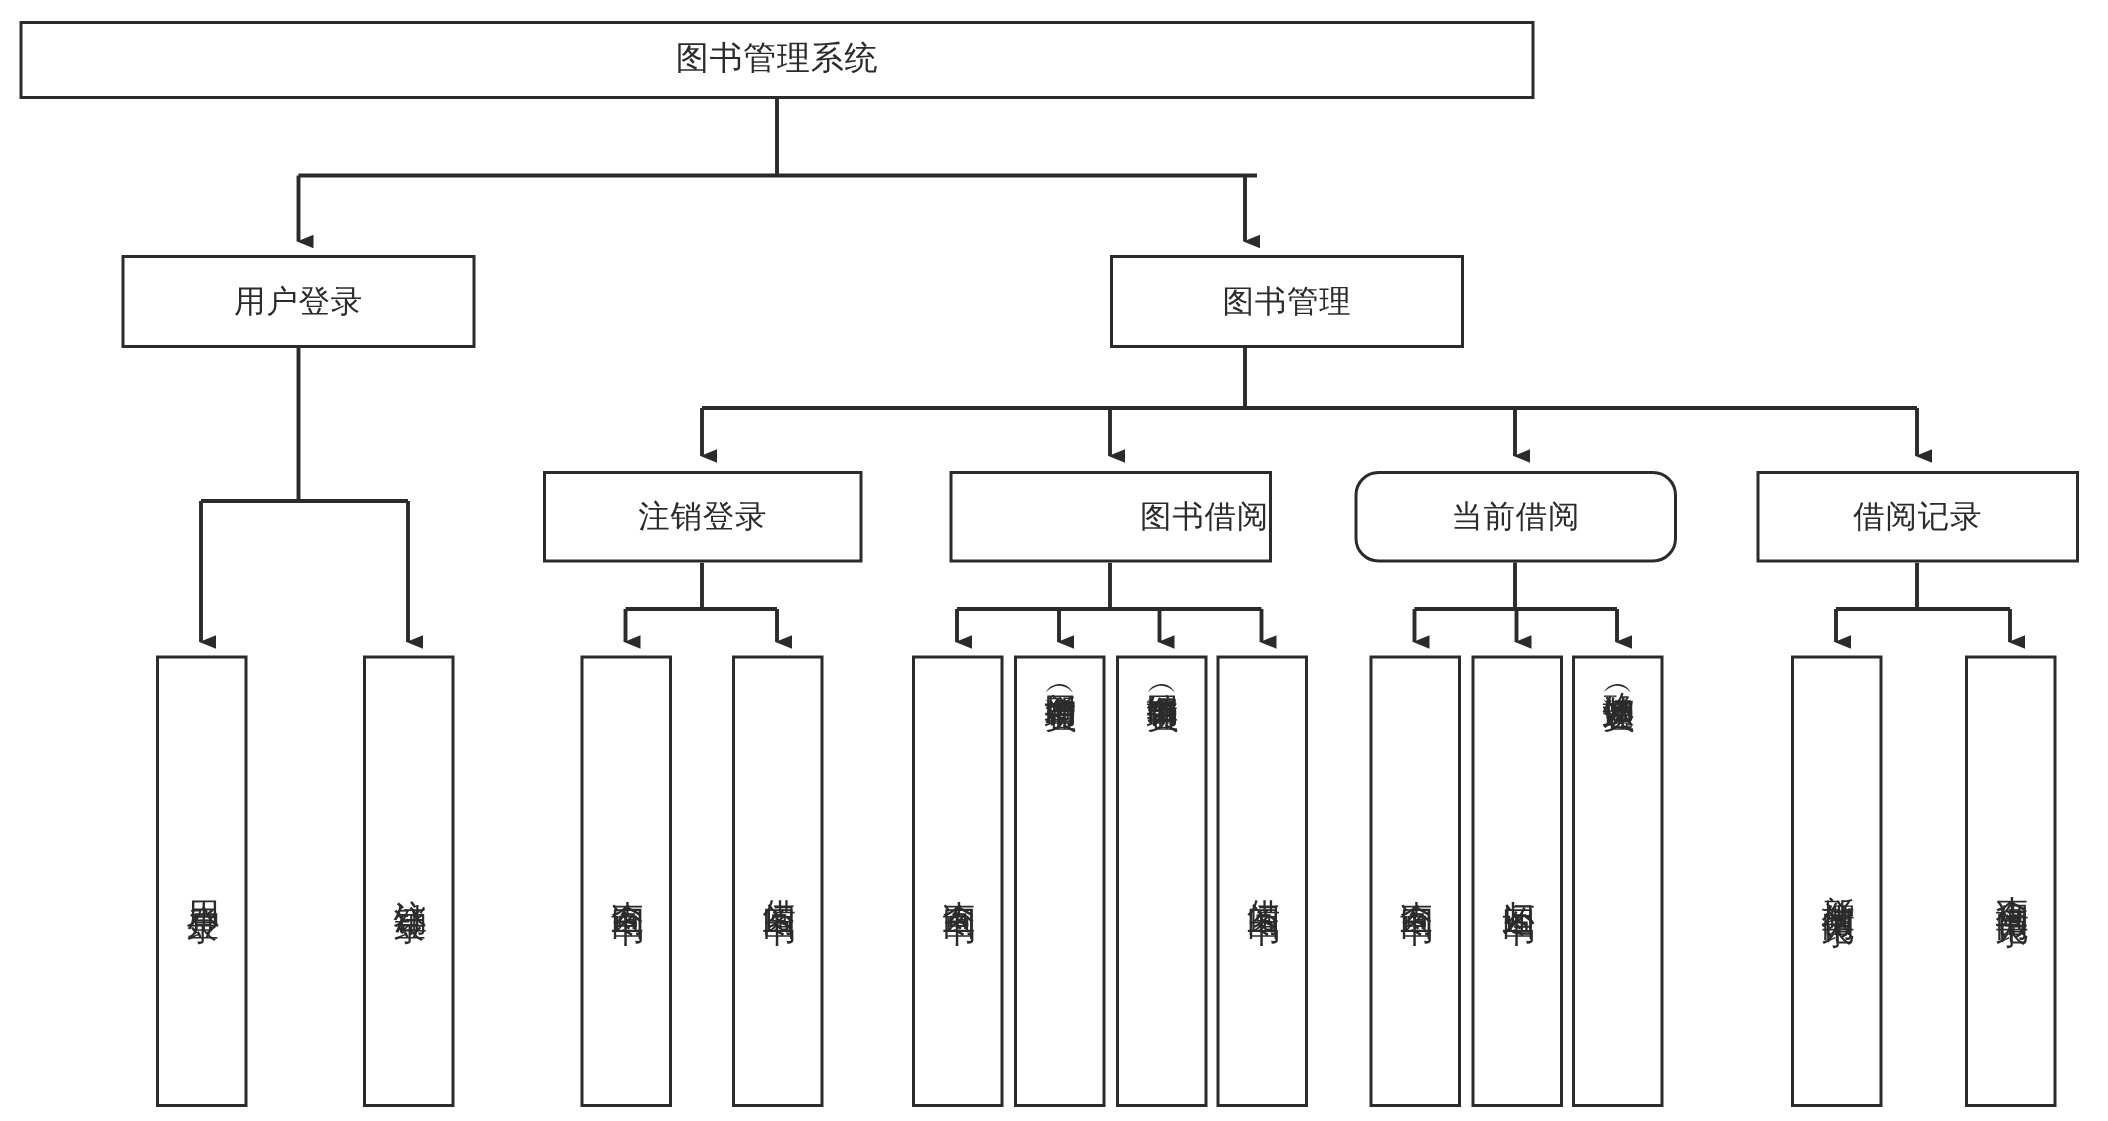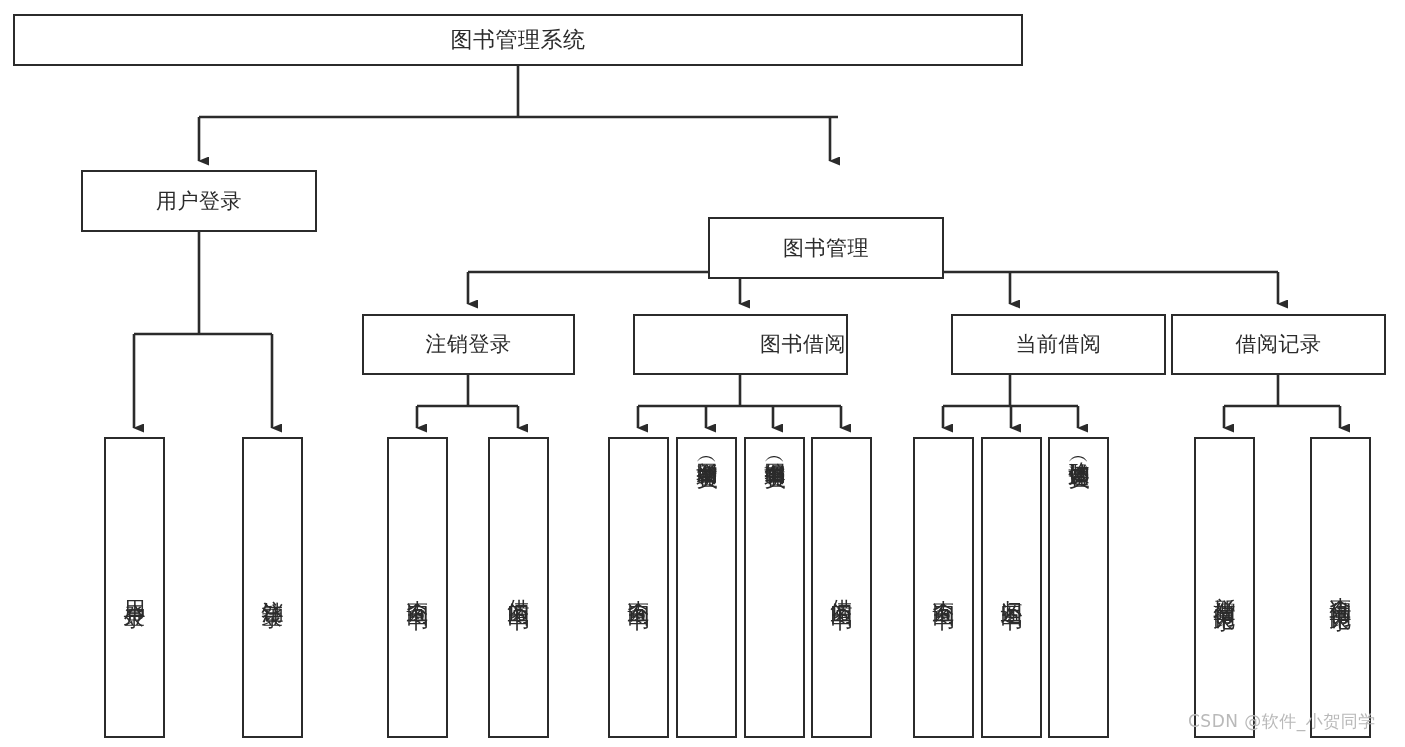--- a/index.html
+++ b/index.html
@@ -138,31 +138,31 @@
     </g>
   </svg>
 
   <div class="node horiz root" style="left:13px; top:14px; width:1010px; height:52px;">
     <span class="node-label">图书管理系统</span>
   </div>
 
   <div class="node horiz" style="left:81px; top:170px; width:236px; height:62px;">
     <span class="node-label">用户登录</span>
   </div>
-  <div class="node horiz" style="left:708px; top:170px; width:236px; height:62px;margin-top:47px;">
+  <div class="node horiz" style="left:740px; top:170px; width:236px; height:62px;">
     <span class="node-label">图书管理</span>
   </div>
 
   <div class="node horiz" style="left:362px; top:314px; width:213px; height:61px;">
     <span class="node-label">注销登录</span>
   </div>
   <div class="node horiz" style="left:633px; top:314px; width:215px; height:61px;justify-content:flex-end;">
     <span class="node-label">图书借阅</span>
   </div>
-  <div class="node horiz" style="left:951px; top:314px; width:215px; height:61px;">
+  <div class="node horiz" style="left:903px; top:314px; width:215px; height:61px;border-radius:16px;">
     <span class="node-label">当前借阅</span>
   </div>
   <div class="node horiz" style="left:1171px; top:314px; width:215px; height:61px;">
     <span class="node-label">借阅记录</span>
   </div>
 
   <div class="node vert centered" style="left:104px; top:437px; width:61px; height:301px;">
     <span class="node-label">用户登录</span>
   </div>
   <div class="node vert centered" style="left:242px; top:437px; width:61px; height:301px;">
@@ -199,15 +199,14 @@
     <span class="node-label">确认归还（管理员）</span>
   </div>
 
   <div class="node vert centered" style="left:1194px; top:437px; width:61px; height:301px;">
     <span class="node-label">新增借阅记录</span>
   </div>
   <div class="node vert centered" style="left:1310px; top:437px; width:61px; height:301px;">
     <span class="node-label">查询借阅记录</span>
   </div>
 
-  <div id="watermark">CSDN @软件_小贺同学</div>
 
 </div>
 
 </body></html>

